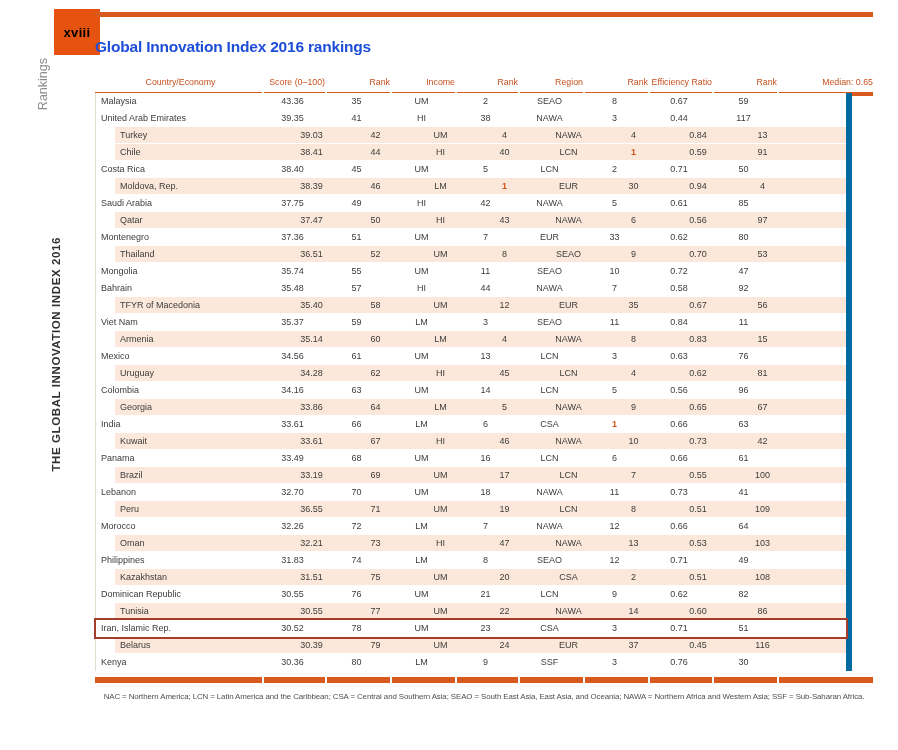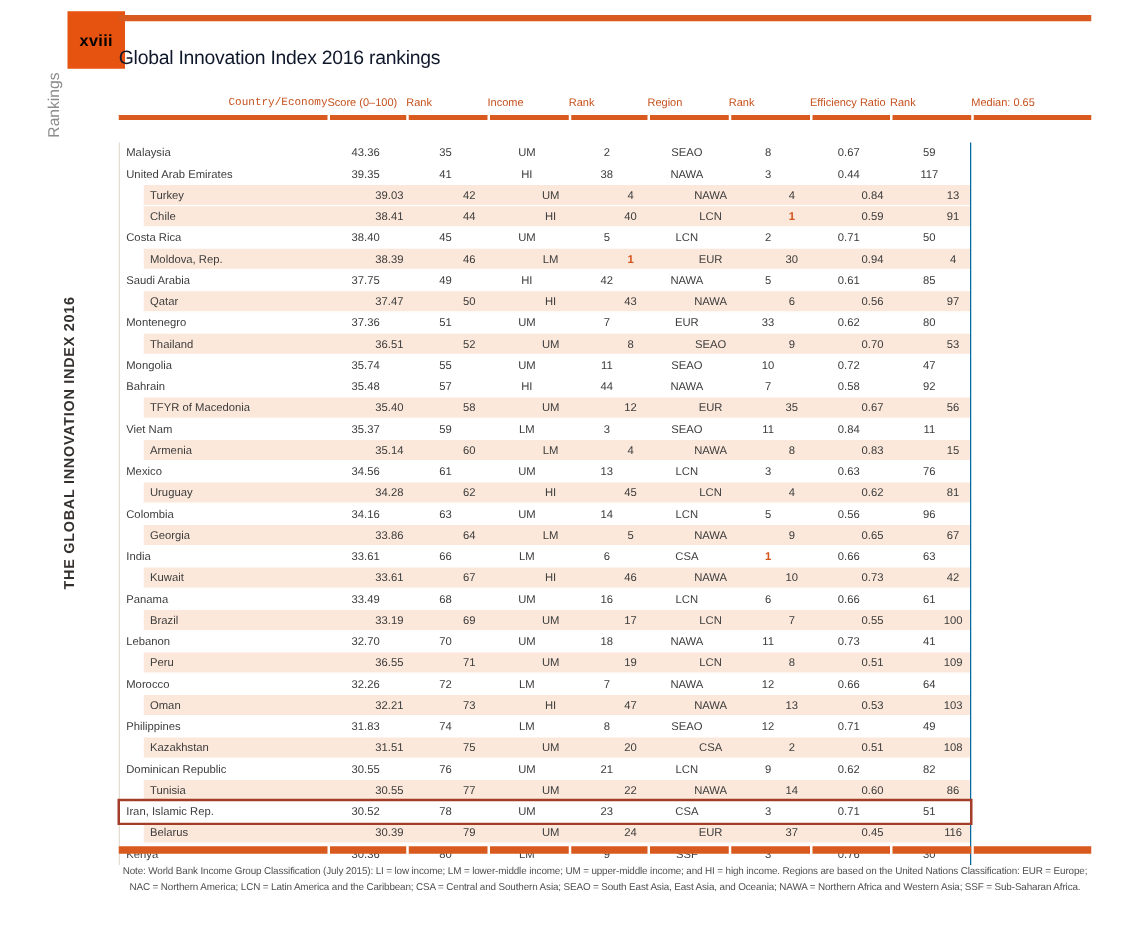--- a/index.html
+++ b/index.html
@@ -23,39 +23,39 @@
 
   
   .content{position:absolute;left:95px;top:0;width:778px;height:750px;}
   .rule{position:absolute;left:0;width:778px;}
   .rule .seg{position:absolute;top:0;height:100%;background:#d95a1e;}
   .top-rule{top:12px;height:5px;background:#d95a1e;}
   .header-rule{top:92px;height:3.5px;}
   .bottom-rule{top:677px;height:5.5px;}
 
   .doc-title{
-    position:absolute;left:0;top:38px;color:#0f172a;font-weight:normal;
+    position:absolute;left:0;top:38px;color:#1d4ed8;font-weight:bold;
     font-size:15.5px;letter-spacing:-.2px;
   }
 
   
   .thead{
     position:absolute;left:0;top:70px;width:778px;height:21px;
     display:grid;grid-template-columns:167px 63px 65px 65px 63px 65px 65px 64px 65px 96px;
     align-items:end;
   }
   .hcell{
-    color:#c6511e;font-size:8.8px;text-align:left;padding-bottom:4px;white-space:nowrap;
-  }
-  .hcell.first{text-align:right;padding-left:4px;font-family:Liberation Mono, monospace;}
+    color:#c6511e;font-size:8.8px;text-align:right;padding-bottom:4px;white-space:nowrap;
+  }
+  .hcell.first{text-align:center;padding-left:4px;}
 
   
   .tbody{
-    position:absolute;left:0;top:114px;width:682px;box-sizing:border-box;
-    border-left:1px solid #e3dcd1;border-right:1px solid #0369a1;
+    position:absolute;left:0;top:93px;width:757px;box-sizing:border-box;
+    border-left:1px solid #e3dcd1;border-right:6px solid #0369a1;
   }
   .row{
     display:grid;grid-template-columns:165px 63px 65px 65px 63px 65px 65px 64px 65px;
     height:16px;border-bottom:1px solid #ffffff;background:#ffffff;
     align-items:center;
   }
   .row.shaded{background:#fbe8da;margin-left:19px;}
   .row.highlight{box-shadow:0 0 0 2px #a33c29;position:relative;z-index:2;}
   .cell{
     font-size:9px;text-align:center;color:#3c3c3c;white-space:nowrap;
@@ -490,16 +490,15 @@
       <div class="seg" style="left: 297px; width: 63px;"></div>
       <div class="seg" style="left: 362px; width: 61px;"></div>
       <div class="seg" style="left: 425px; width: 63px;"></div>
       <div class="seg" style="left: 490px; width: 63px;"></div>
       <div class="seg" style="left: 555px; width: 62px;"></div>
       <div class="seg" style="left: 619px; width: 63px;"></div>
       <div class="seg" style="left: 684px; width: 94px;"></div>
     </div>
 
   <div class="note">
-    <div>Note: World Bank Income Group Classification (July 2015): LI = low income; LM = lower-middle income; UM = upper-middle income; and HI = high income. Regions are based on the United Nations Classification: EUR = Europe;</div>
     <div>NAC = Northern America; LCN = Latin America and the Caribbean; CSA = Central and Southern Asia; SEAO = South East Asia, East Asia, and Oceania; NAWA = Northern Africa and Western Asia; SSF = Sub-Saharan Africa.</div>
   </div>
 </div>
 
 </body></html>

